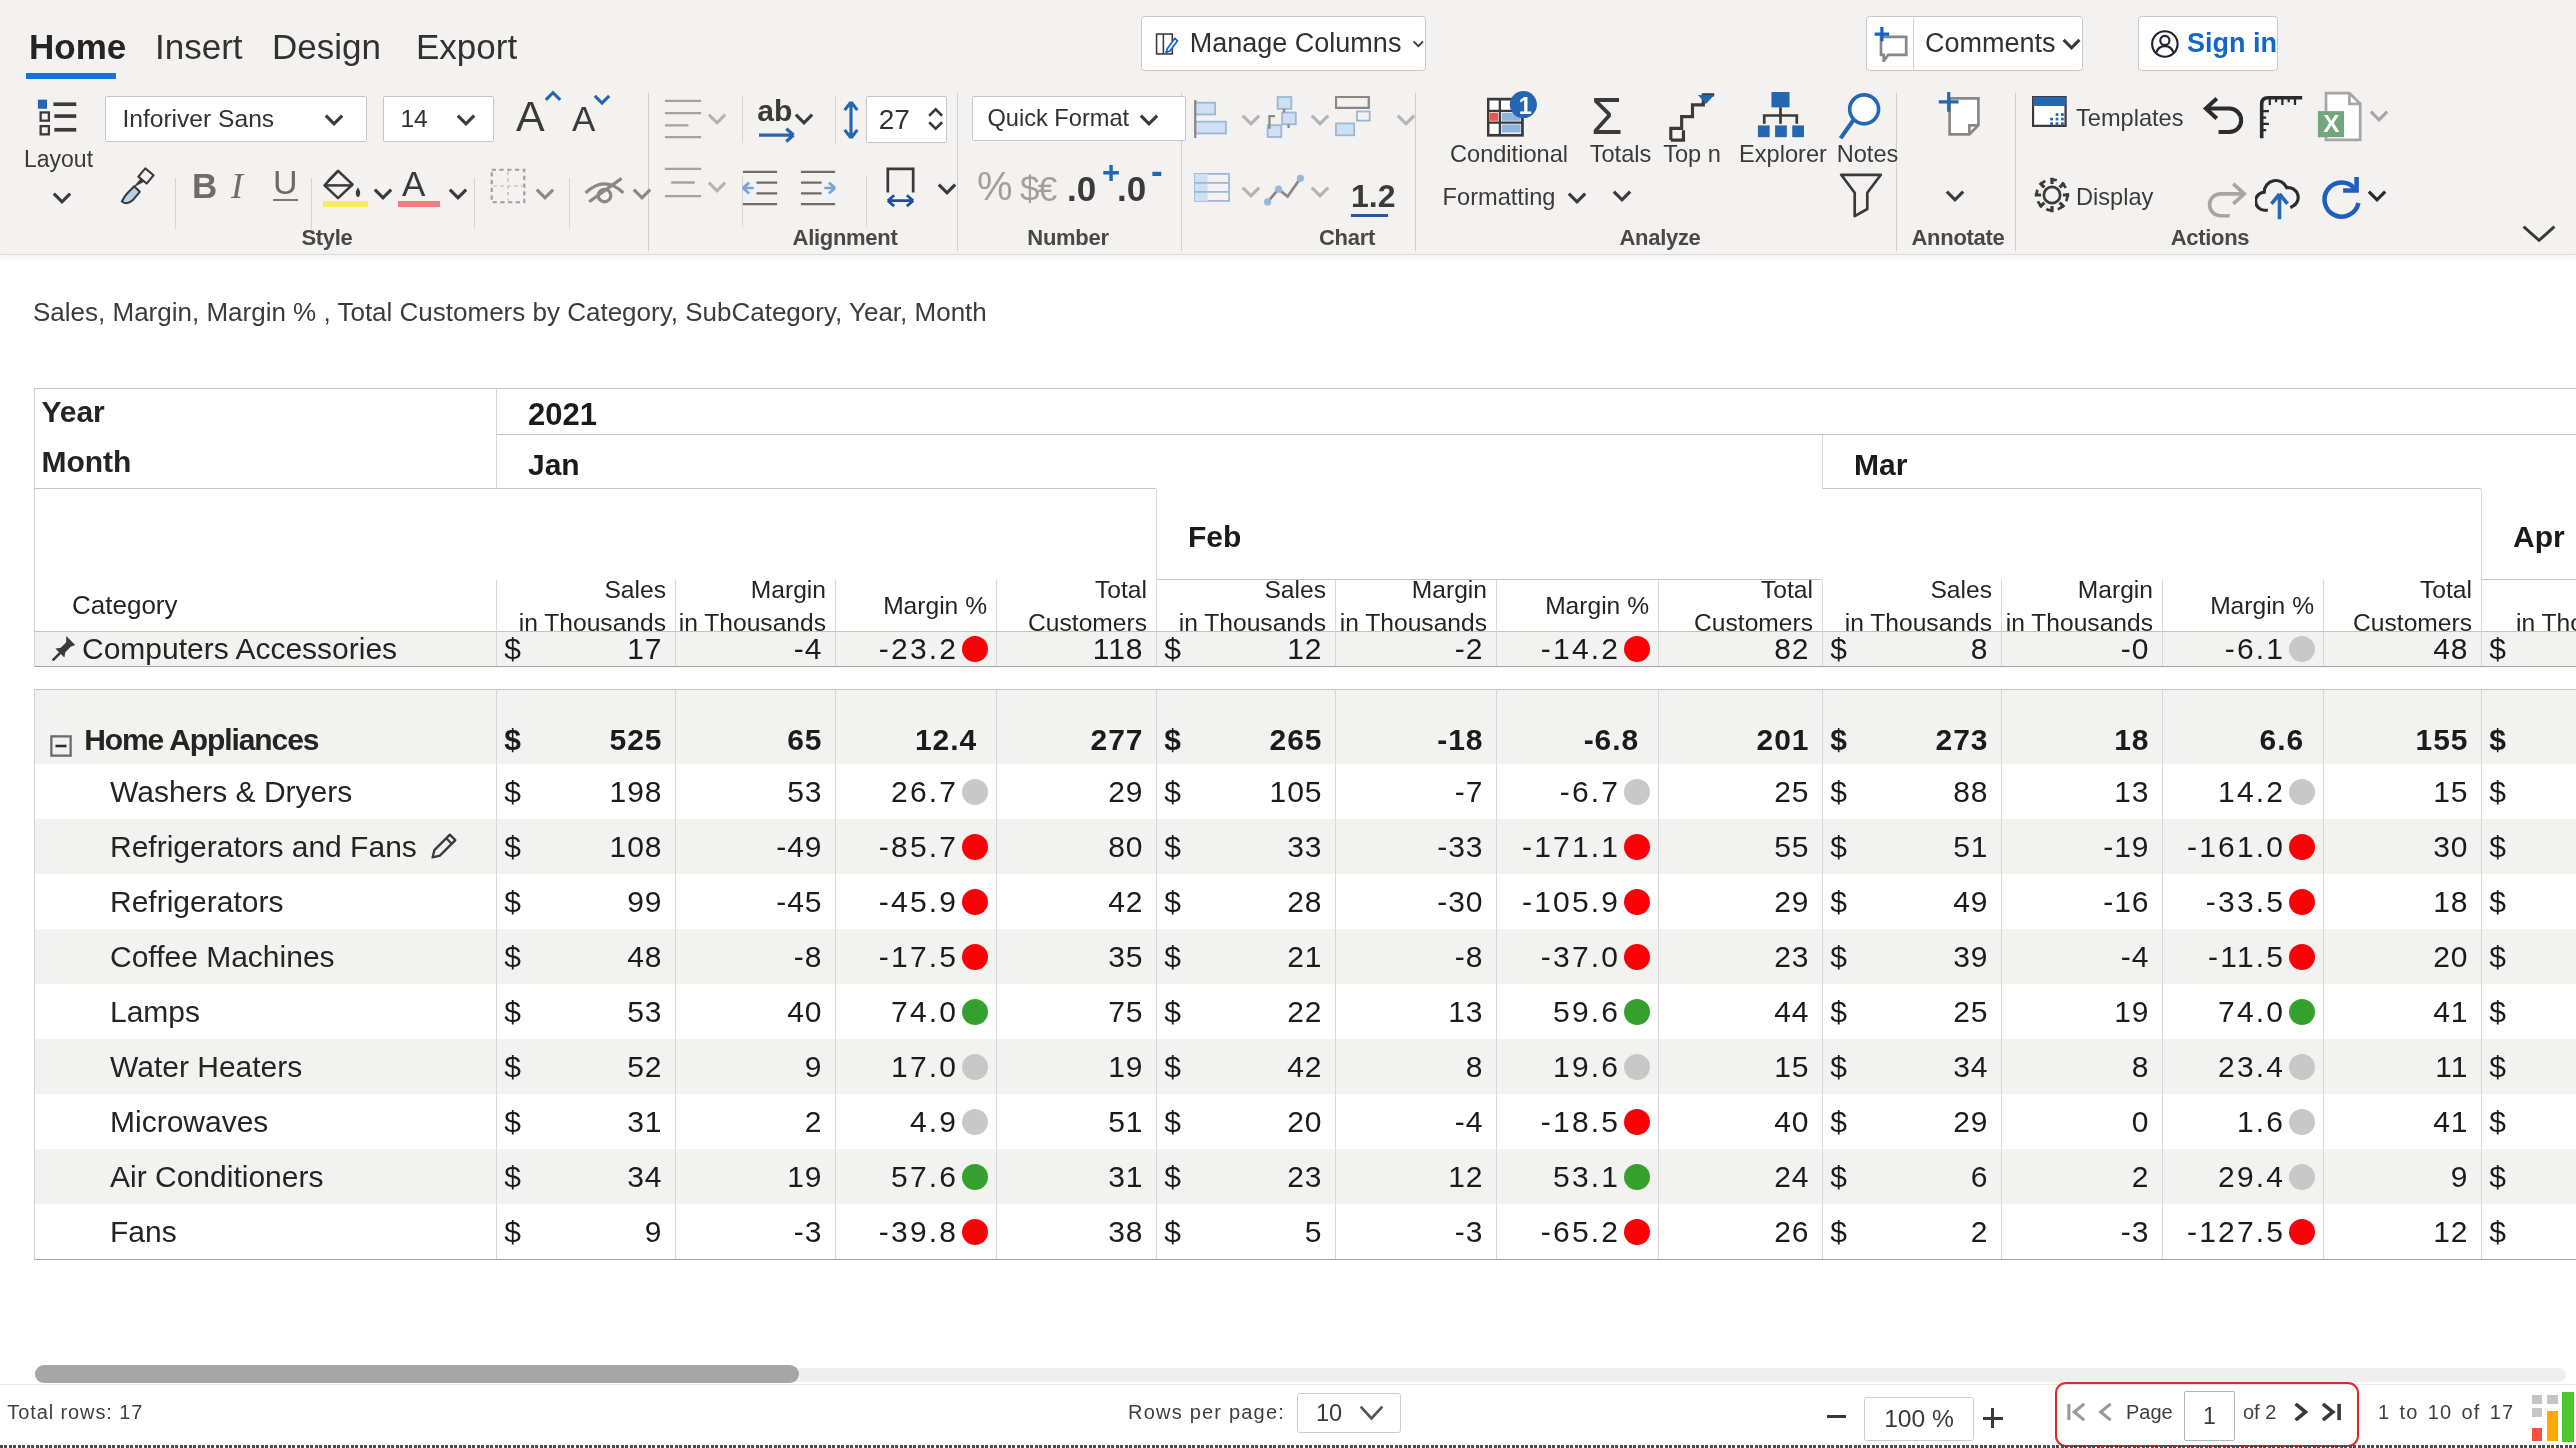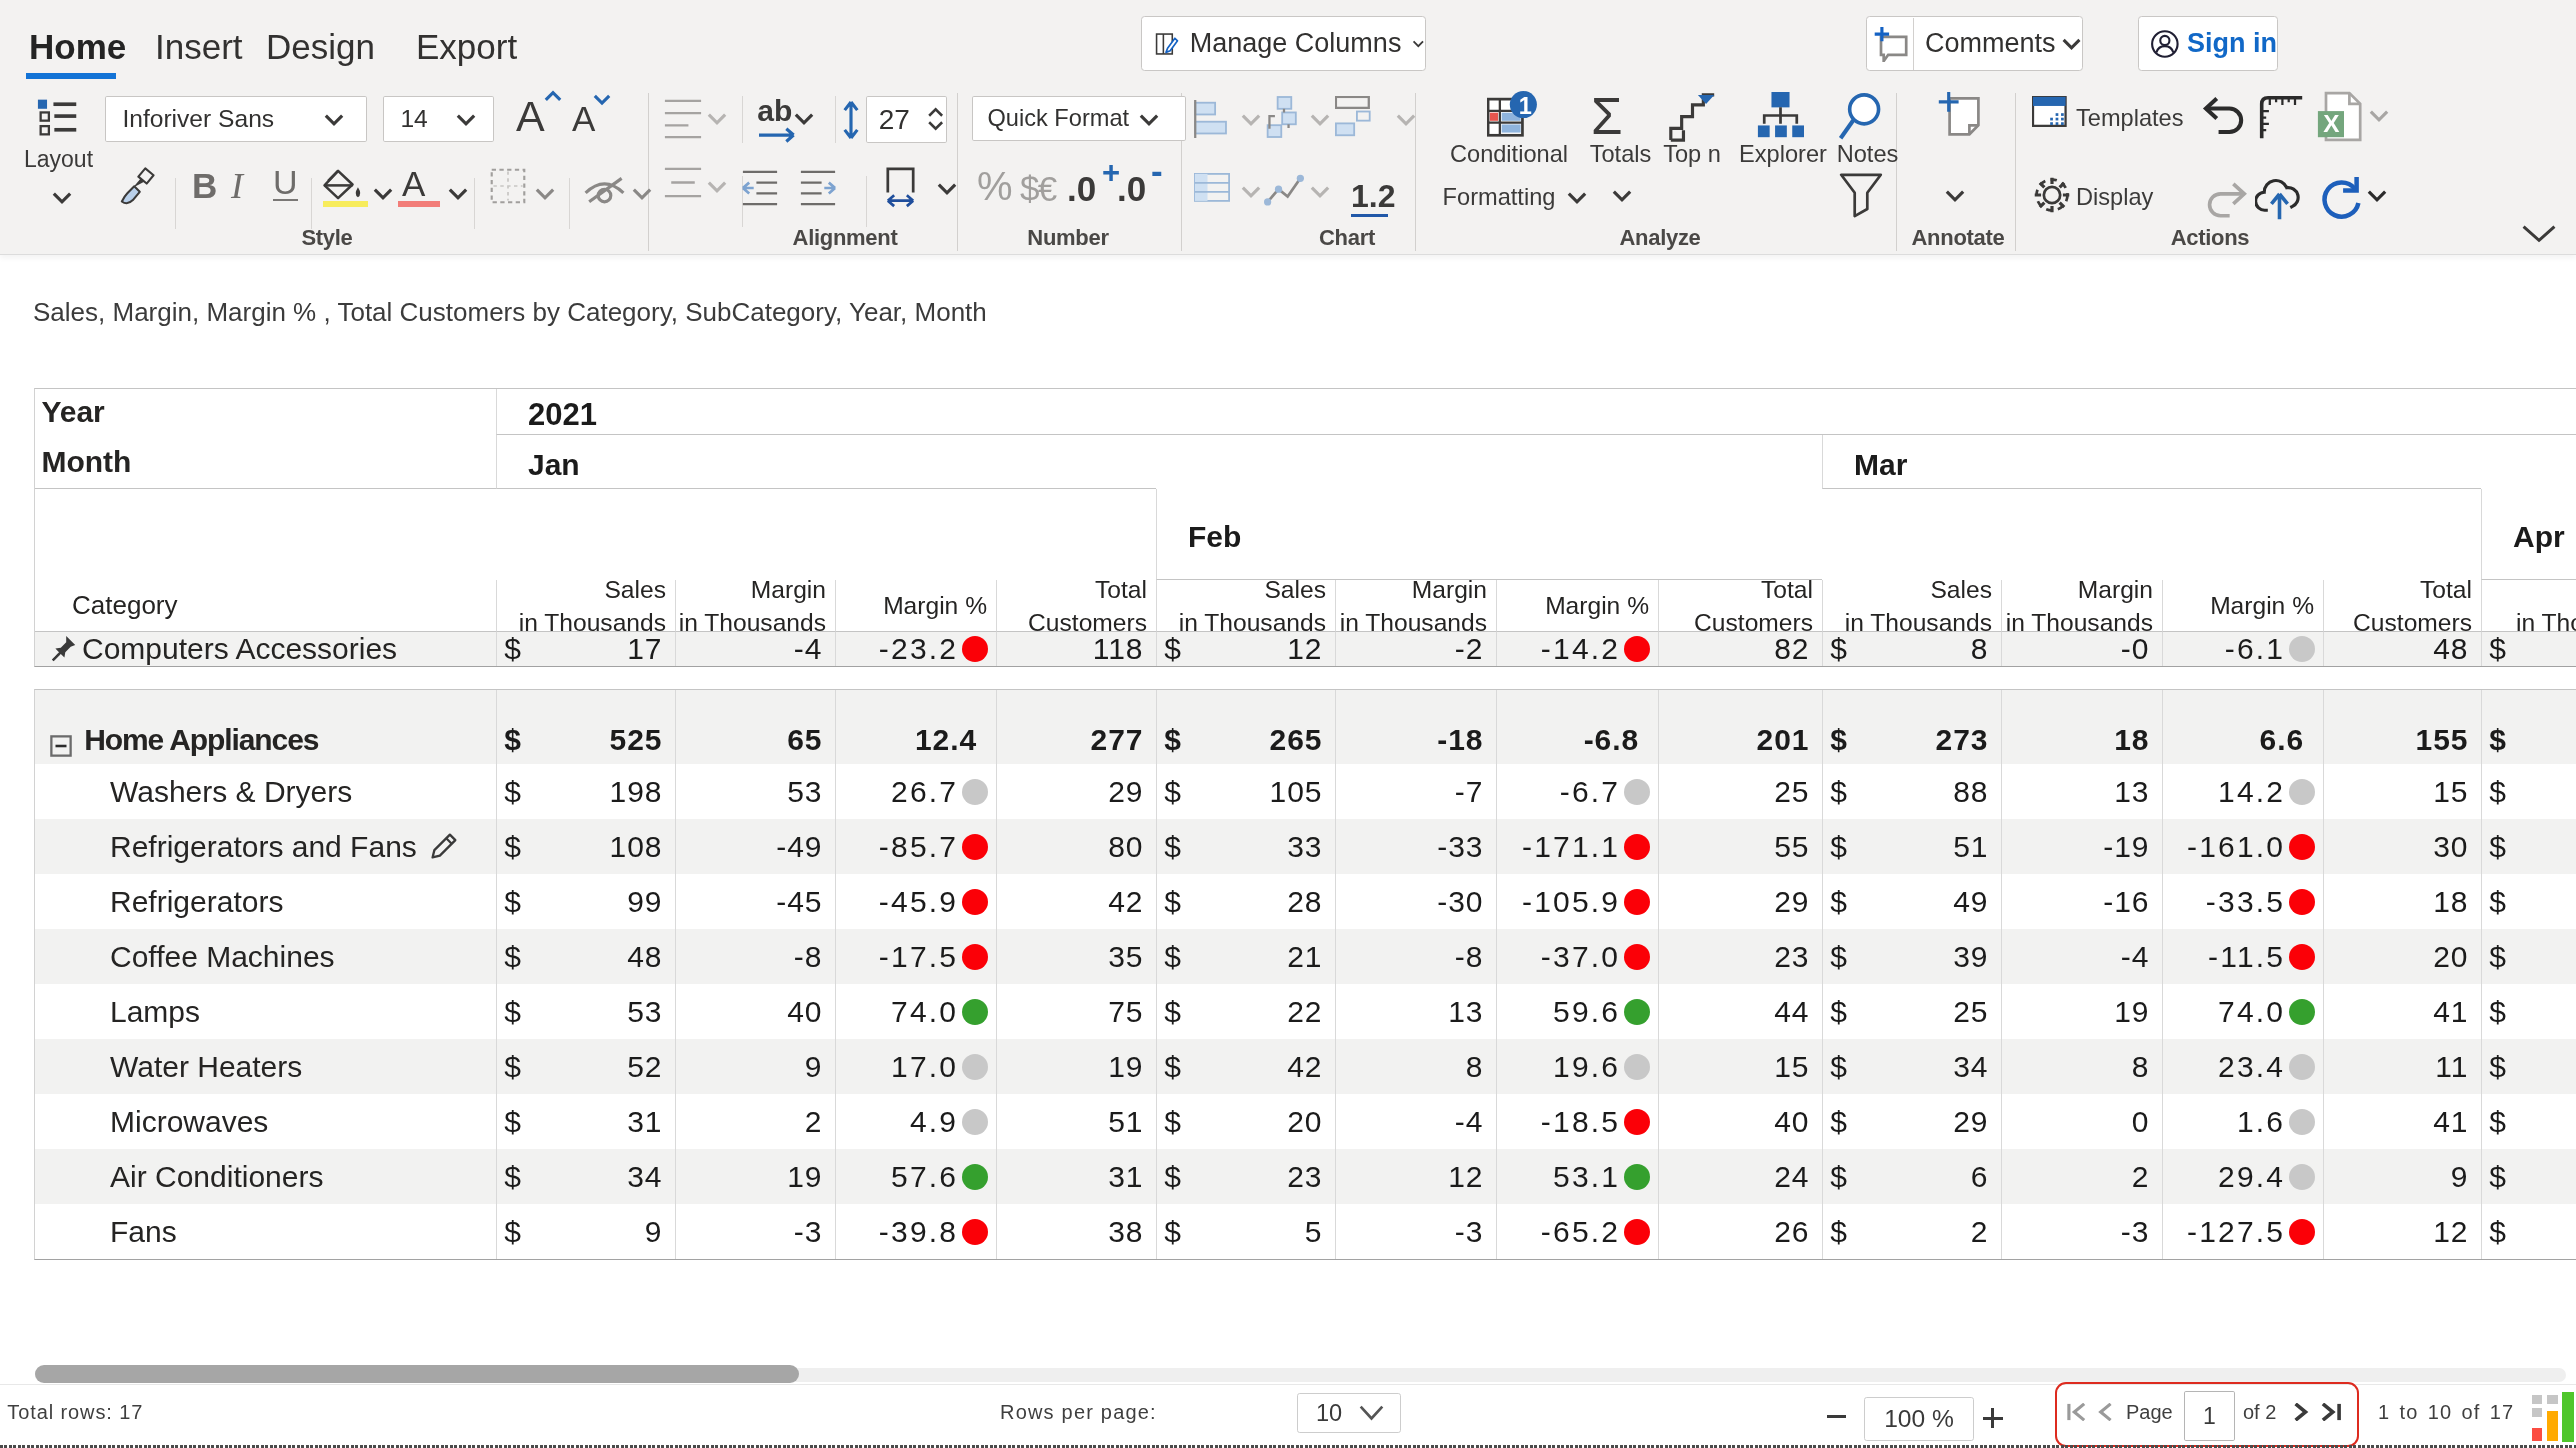--- a/index.html
+++ b/index.html
@@ -33,21 +33,21 @@
 
 .sbtxt{font-size:20px;color:#3f3f3f}
 .sbox{background:#fff;border:1.8px solid #cdcdcd;border-radius:2.7px;display:flex;align-items:center;justify-content:center;font-size:23.6px;color:#3a3a3a}
 </style>
 </head>
 <body>
 <div class="a" id="ribbon"></div>
 
 <span class="a tab" style="left:29px;font-weight:bold;color:#242424">Home</span>
 <span class="a tab" style="left:155px">Insert</span>
-<span class="a tab" style="left:266px">Design</span>
+<span class="a tab" style="left:272px">Design</span>
 <span class="a tab" style="left:416px">Export</span>
 <div class="a" style="left:25.5px;top:73px;width:90px;height:6.4px;background:#1373d6"></div>
 <div class="a gsep" style="left:648px"></div>
 <div class="a gsep" style="left:957px"></div>
 <div class="a gsep" style="left:1181px"></div>
 <div class="a gsep" style="left:1415px"></div>
 <div class="a gsep" style="left:1896px"></div>
 <div class="a gsep" style="left:2015px"></div>
 <div class="a ssep" style="left:175px;top:178px;height:51px"></div>
 <div class="a ssep" style="left:311px;top:178px;height:51px"></div>
@@ -973,21 +973,21 @@
     </div>
   <div class=" bl num" style="justify-content:flex-start;padding-left:7.3px">
       <span>$</span>
     </div>
 </div>
 
 <div class="a" style="left:0;top:1384px;width:2576px;height:0.9px;background:#e8e8e8"></div>
 <div class="a" style="left:35px;top:1368px;width:2531px;height:13.6px;background:#efefef;border-radius:7.3px"></div>
 <div class="a" style="left:35px;top:1365px;width:764px;height:18px;background:#a6a6a6;border-radius:9px"></div>
 <div class="a sbtxt" style="left:7.3px;top:1401px;letter-spacing:0.9px">Total rows: 17</div>
-<div class="a sbtxt" style="left:1000px;top:1401px;width:285px;text-align:left;letter-spacing:1.2px">Rows per page:</div>
+<div class="a sbtxt" style="left:1000px;top:1401px;width:285px;text-align:right;letter-spacing:1.2px">Rows per page:</div>
 <div class="a sbox" style="left:1297px;top:1393px;width:104px;height:40px;justify-content:flex-start">
     <span style="margin-left:18px;font-size:23.6px">10</span>
     <svg style="margin-left:15.5px" width="27" height="18" viewBox="0 0 30 20">
       <path d="M3 3 L15 16 L27 3" stroke="#555" stroke-width="3" fill="none"></path>
     </svg>
   </div>
 <div class="a" style="left:1827px;top:1415px;width:19px;height:2.7px;background:#3a3a3a"></div>
 <div class="a sbox" style="left:1864px;top:1397px;width:110px;height:44px;font-size:24.6px">100 %</div>
 <div class="a" style="left:1983px;top:1417px;width:20px;height:2.7px;background:#3a3a3a"></div>
 <div class="a" style="left:1991px;top:1408px;width:2.7px;height:20px;background:#3a3a3a"></div>

